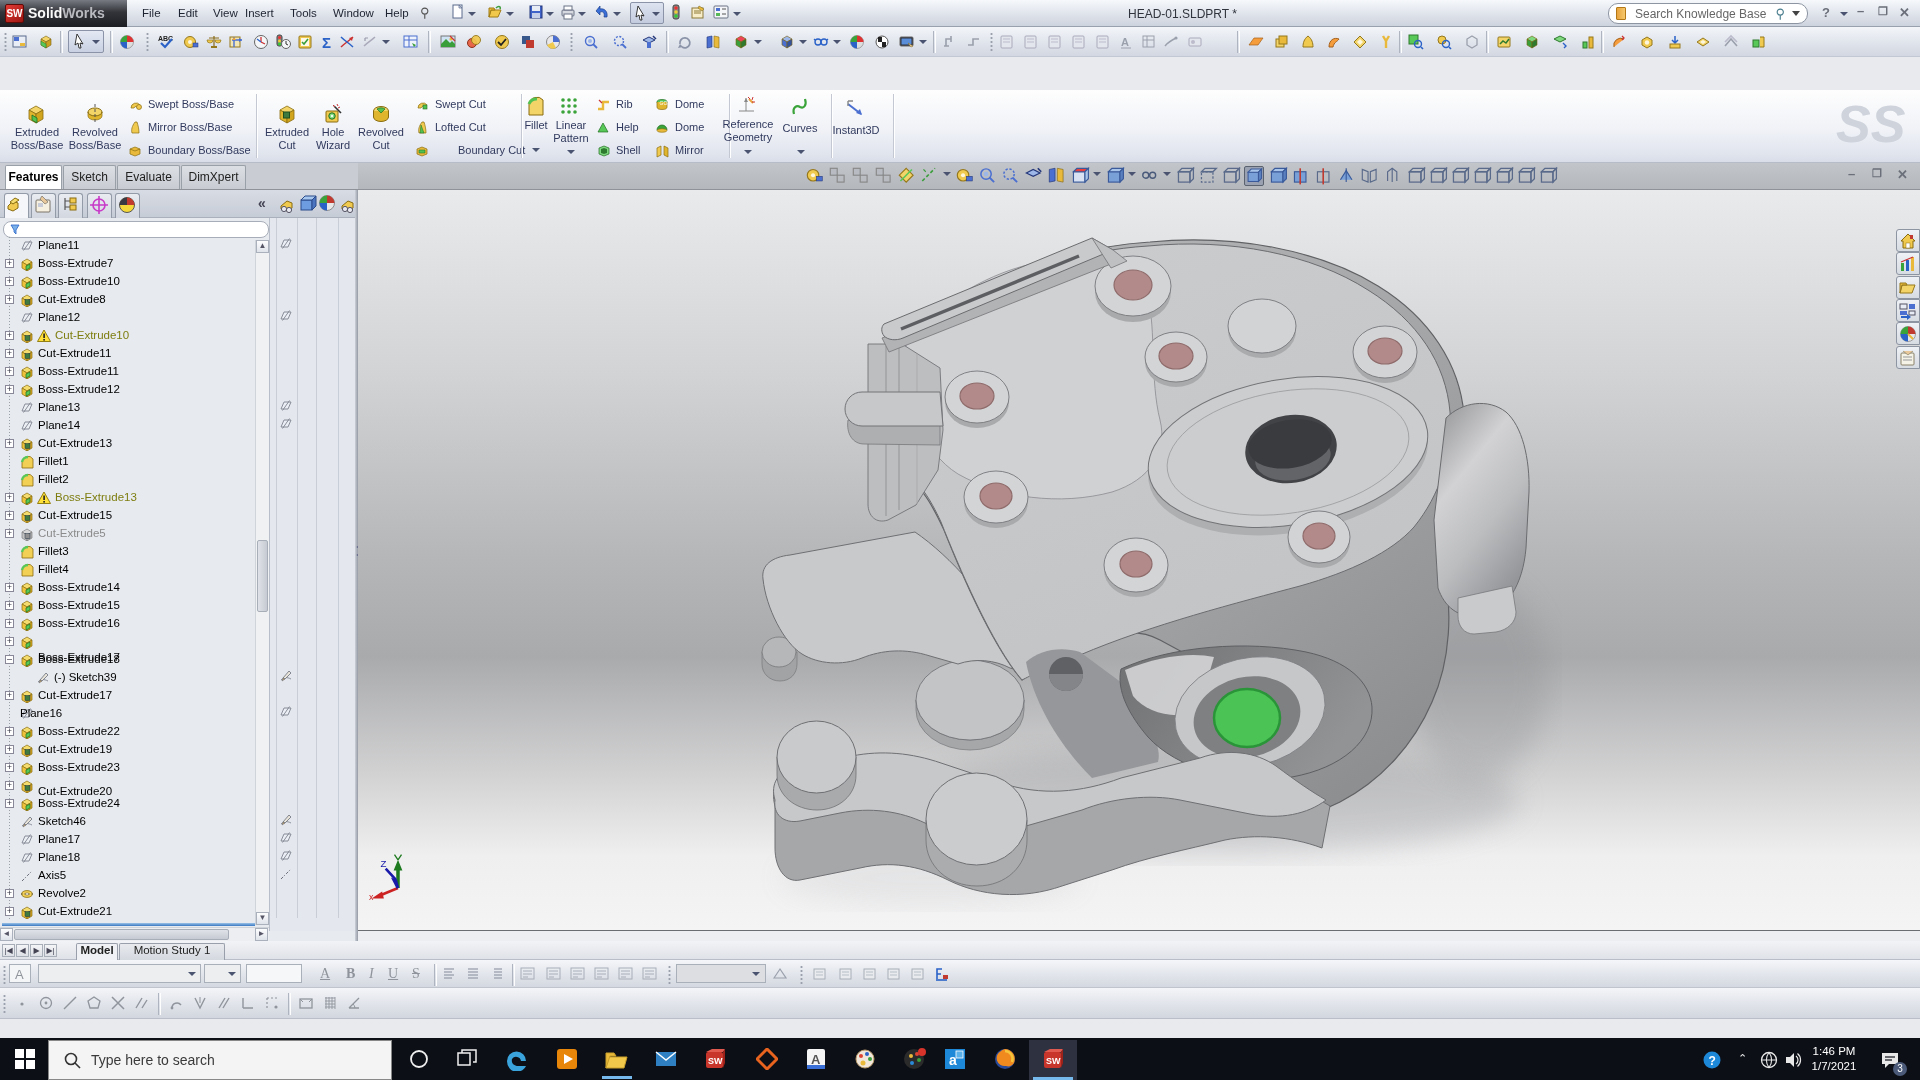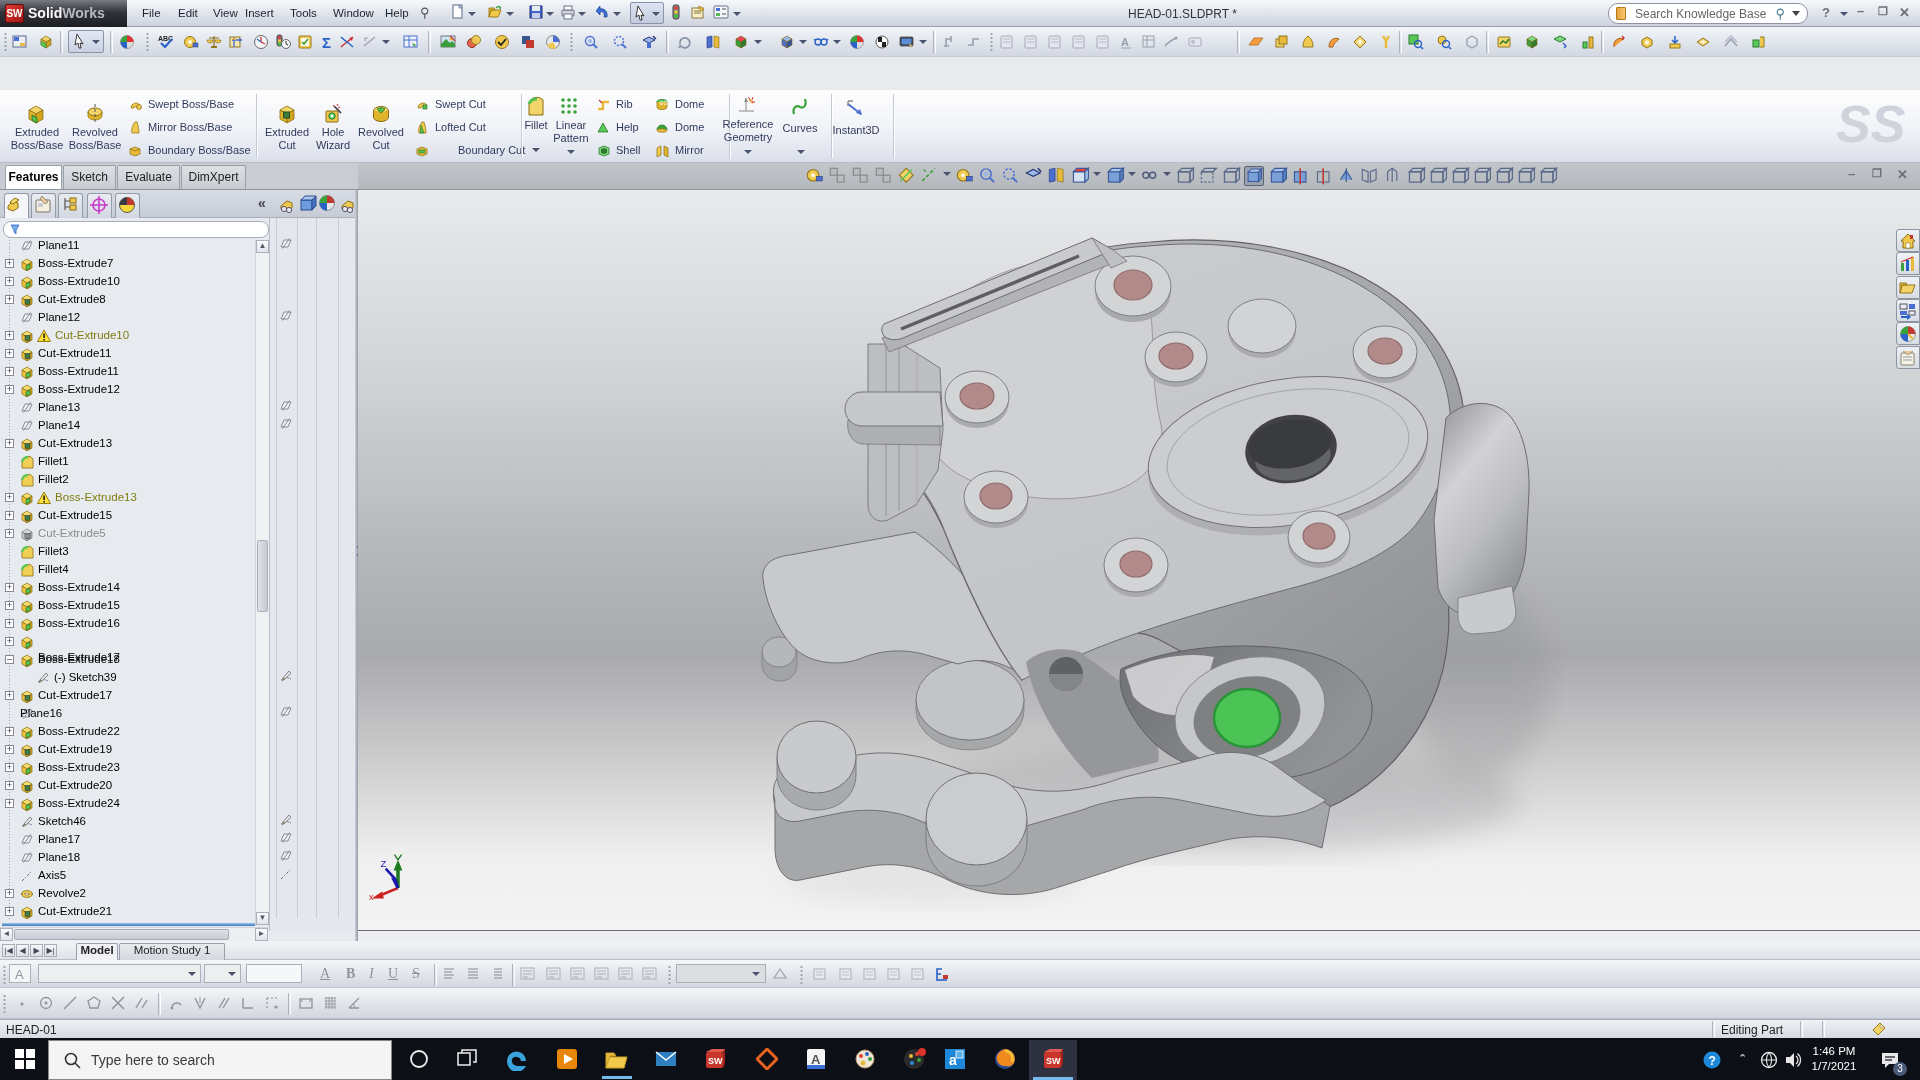--- a/index.html
+++ b/index.html
@@ -1152,21 +1152,21 @@
           <div class="tx " style="left:38px;position:absolute;top:2px">Boss-Extrude23</div>
         </div>
 <div class="trow" style="top:540px">
           <div class="pm">+</div>
           <svg class="abs" style="left:20px;top:2px" width="14" height="14" viewBox="0 0 14 14">
             <polygon points="2,5 7,2 12,5 7,8" fill="#f5dc6e" stroke="#8a6d10" stroke-width="0.7"></polygon>
             <polygon points="2,5 7,8 7,14 2,11" fill="#eec23a" stroke="#8a6d10" stroke-width="0.7"></polygon>
             <polygon points="7,8 12,5 12,11 7,14" fill="#d9a820" stroke="#8a6d10" stroke-width="0.7"></polygon>
             <rect x="5" y="6.5" width="5" height="5" fill="#3f7a3f" stroke="#234" stroke-width="0.5"></rect>
           </svg>
-          <div class="tx " style="left:38px;position:absolute;top:2px">Cut-Extrude20</div>
+          <div class="tx " style="left:38px;position:absolute;top:8px">Cut-Extrude20</div>
         </div>
 <div class="trow" style="top:558px">
           <div class="pm">+</div>
           <svg class="abs" style="left:20px;top:2px" width="14" height="14" viewBox="0 0 14 14">
             <polygon points="2,5 7,2 12,5 7,8" fill="#f5dc6e" stroke="#8a6d10" stroke-width="0.7"></polygon>
             <polygon points="2,5 7,8 7,14 2,11" fill="#eec23a" stroke="#8a6d10" stroke-width="0.7"></polygon>
             <polygon points="7,8 12,5 12,11 7,14" fill="#d9a820" stroke="#8a6d10" stroke-width="0.7"></polygon>
             <polygon points="6,9 10,7 10,11 6,13" fill="#58c858" stroke="#1f6e1f" stroke-width="0.7"></polygon>
           </svg>
           <div class="tx " style="left:38px;position:absolute;top:2px">Boss-Extrude24</div>
@@ -1608,31 +1608,20 @@
         <path d="M2,4 l3,3 M14,4 l-3,3" stroke="#90949c"></path>
       </svg>
 <svg class="abs" style="left:322px;top:7px" width="16" height="16" viewBox="0 0 16 16">
         <path d="M3,3 h10 M3,6 h10 M3,9 h10 M3,12 h10 M4,2 v12 M7,2 v12 M10,2 v12 M13,2 v12" stroke="#90949c" stroke-width="0.9"></path>
       </svg>
 <svg class="abs" style="left:346px;top:7px" width="16" height="16" viewBox="0 0 16 16">
         <path d="M3,13 L13,3 M3,13 L13,13" stroke="#90949c" stroke-width="1.3"></path>
         <path d="M9,13 a6,6 0 0 0 -2,-4" fill="none" stroke="#90949c"></path>
       </svg>
 </div>
-<div id="statusbar" class="abs">
-<div class="abs" style="left:6px;top:3px">HEAD-01</div>
-<div class="abs" style="left:1721px;top:3px">Editing Part</div>
-<div class="abs groove" style="left:1712px;top:1px;height:16px"></div>
-<div class="abs groove" style="left:1800px;top:1px;height:16px"></div>
-<div class="abs groove" style="left:1822px;top:1px;height:16px"></div>
-<svg class="abs" style="left:1871px;top:1px" width="16" height="16" viewBox="0 0 16 16">
-        <path d="M2,9 L9,2 L14,7 L7,14 Z" fill="#f2d469" stroke="#96781c"></path>
-        <circle cx="10.5" cy="5.5" r="1.5" fill="#fff" stroke="#96781c" stroke-width="0.7"></circle>
-      </svg>
-</div>
 <div id="taskbar" class="abs">
 <svg class="abs" style="left:15px;top:11px" width="20" height="20" viewBox="0 0 20 20">
         <rect x="0" y="0" width="9" height="9" fill="#fff"></rect>
         <rect x="11" y="0" width="9" height="9" fill="#fff"></rect>
         <rect x="0" y="11" width="9" height="9" fill="#fff"></rect>
         <rect x="11" y="11" width="9" height="9" fill="#fff"></rect>
       </svg>
 <div id="tsearch" class="abs">
         <svg class="abs" style="left:14px;top:10px" width="20" height="20" viewBox="0 0 20 20">
           <circle cx="8" cy="8" r="5.5" fill="none" stroke="#333" stroke-width="1.6"></circle>

